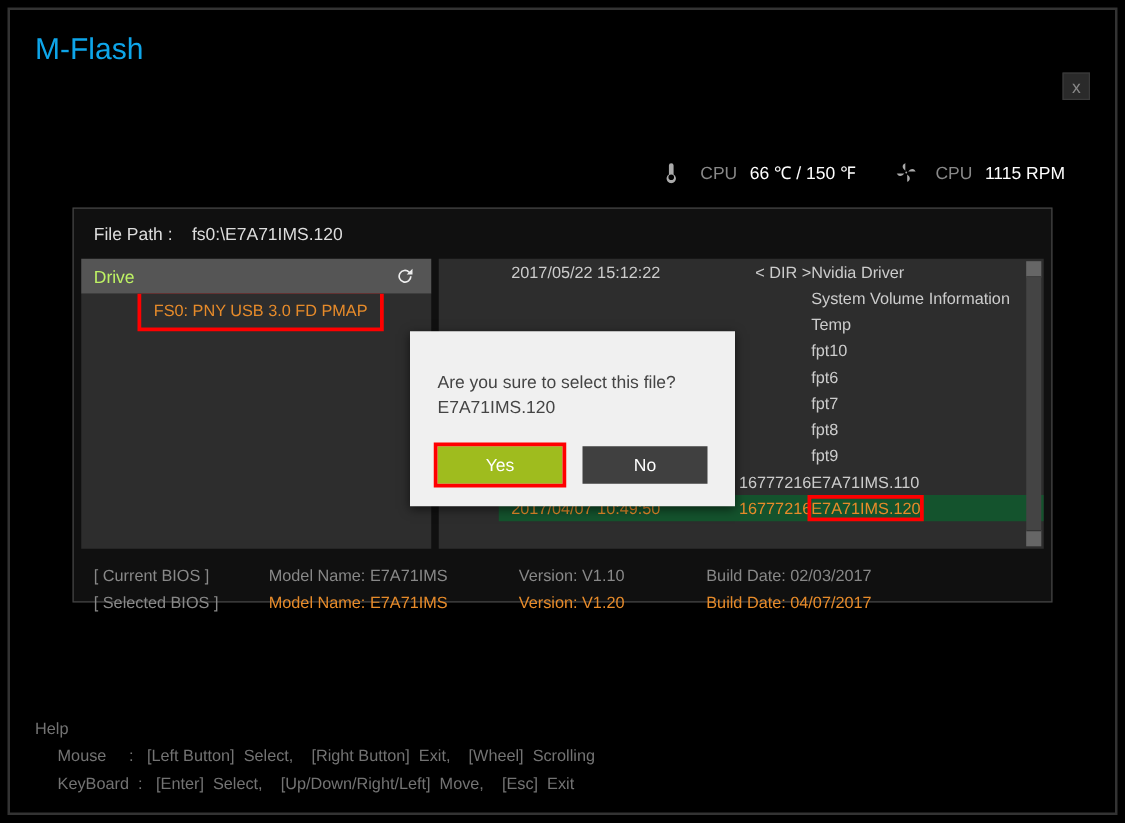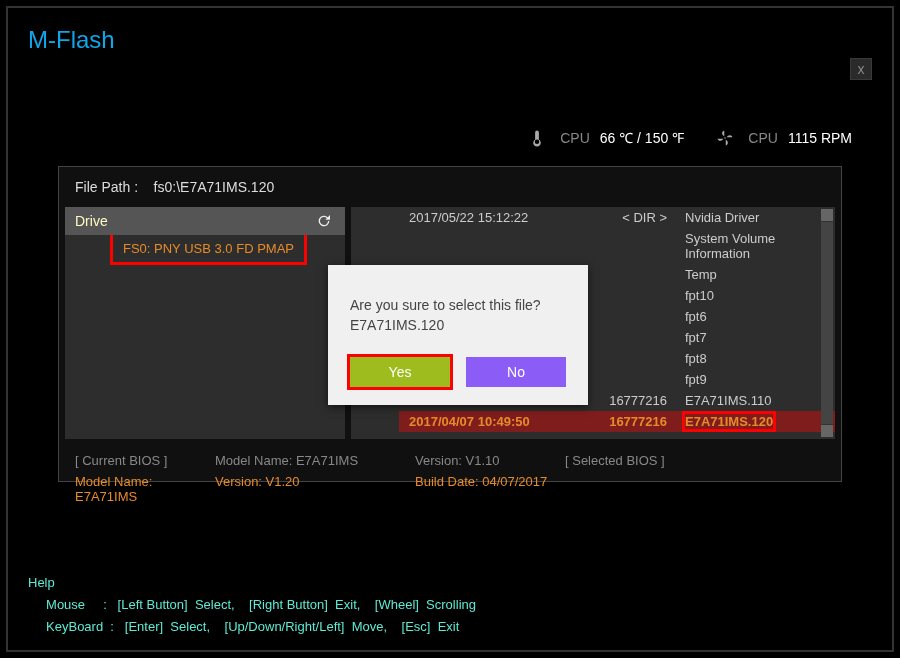--- a/index.html
+++ b/index.html
@@ -71,21 +71,21 @@
   gap: 6px;
 }
 .col {
   display: flex;
   flex-direction: column;
 }
 .col-drive { width: 280px; }
 .col-file { flex: 1; }
 .col-head {
   background: #555;
-  color: #fef9c3;
+  color: #bef264;
   font-size: 14px;
   padding: 6px 10px;
   display: flex;
   align-items: center;
   justify-content: space-between;
 }
 .refresh-icon {
   width: 22px;
   display: flex;
   align-items: center;
@@ -109,23 +109,23 @@
   outline: 3px solid #ff0000;
 }
 .file-table {
   width: 100%;
   color: #ccc;
   font-size: 13px;
 }
 .file-row {
   display: flex;
   padding: 3px 10px;
-  gap: 18px;
-}
-.file-row.selected { background: #7f1d1d; font-weight: bold; }
+  gap: 0;
+}
+.file-row.selected { background: #14532d; }
 .file-row .c-date { width: 160px; }
 .file-row .c-size { width: 80px; text-align: right; }
 .file-row .c-name { flex: 1; }
 .file-row.selected .c-date,
 .file-row.selected .c-size,
 .file-row.selected .c-name { color: #e78b2a; }
 .file-scrollbar {
   position: absolute;
   right: 2px;
   top: 2px;
@@ -171,28 +171,28 @@
 .dialog-btns button {
   flex: 1;
   height: 30px;
   border: none;
   font-size: 14px;
   color: #fff;
 }
 .btn-yes { background: #9fbc1e; }
 .btn-yes-wrap { outline: 3px solid #ff0000; padding:0; flex:1; }
 .btn-yes-wrap button { width:100%; }
-.btn-no { background: #8b5cf6; }
+.btn-no { background: #404040; }
 
 .help-area {
   position: absolute;
   left: 20px;
   bottom: 12px;
   font-size: 13px;
-  color: #5eead4;
+  color: #737373;
   line-height: 1.7;
 }
 .help-area .line { white-space: pre; }
 .file-name-redbox {
   display: inline-block;
 }
 </style>
 </head>
 <body>
 
@@ -300,20 +300,21 @@
             </div>
           <div class="file-scrollbar"></div>
         </div>
       </div>
     </div>
 
     <div class="info-block">
       <span class="row1">[ Current BIOS   ]</span>
       <span class="row1"><span>Model Name:</span> <span>E7A71IMS</span></span>
       <span class="row1"><span>Version:</span> <span>V1.10</span></span>
+      <span class="row1"><span>Build Date:</span> <span>02/03/2017</span></span>
 
       <span class="row2">[ Selected BIOS ]</span>
       <span class="row2"><span>Model Name:</span> <span>E7A71IMS</span></span>
       <span class="row2"><span>Version:</span> <span>V1.20</span></span>
       <span class="row2"><span>Build Date:</span> <span>04/07/2017</span></span>
     </div>
   </div>
 
   <div class="dialog">
     <div class="msg">Are you sure to select this file?</div>

